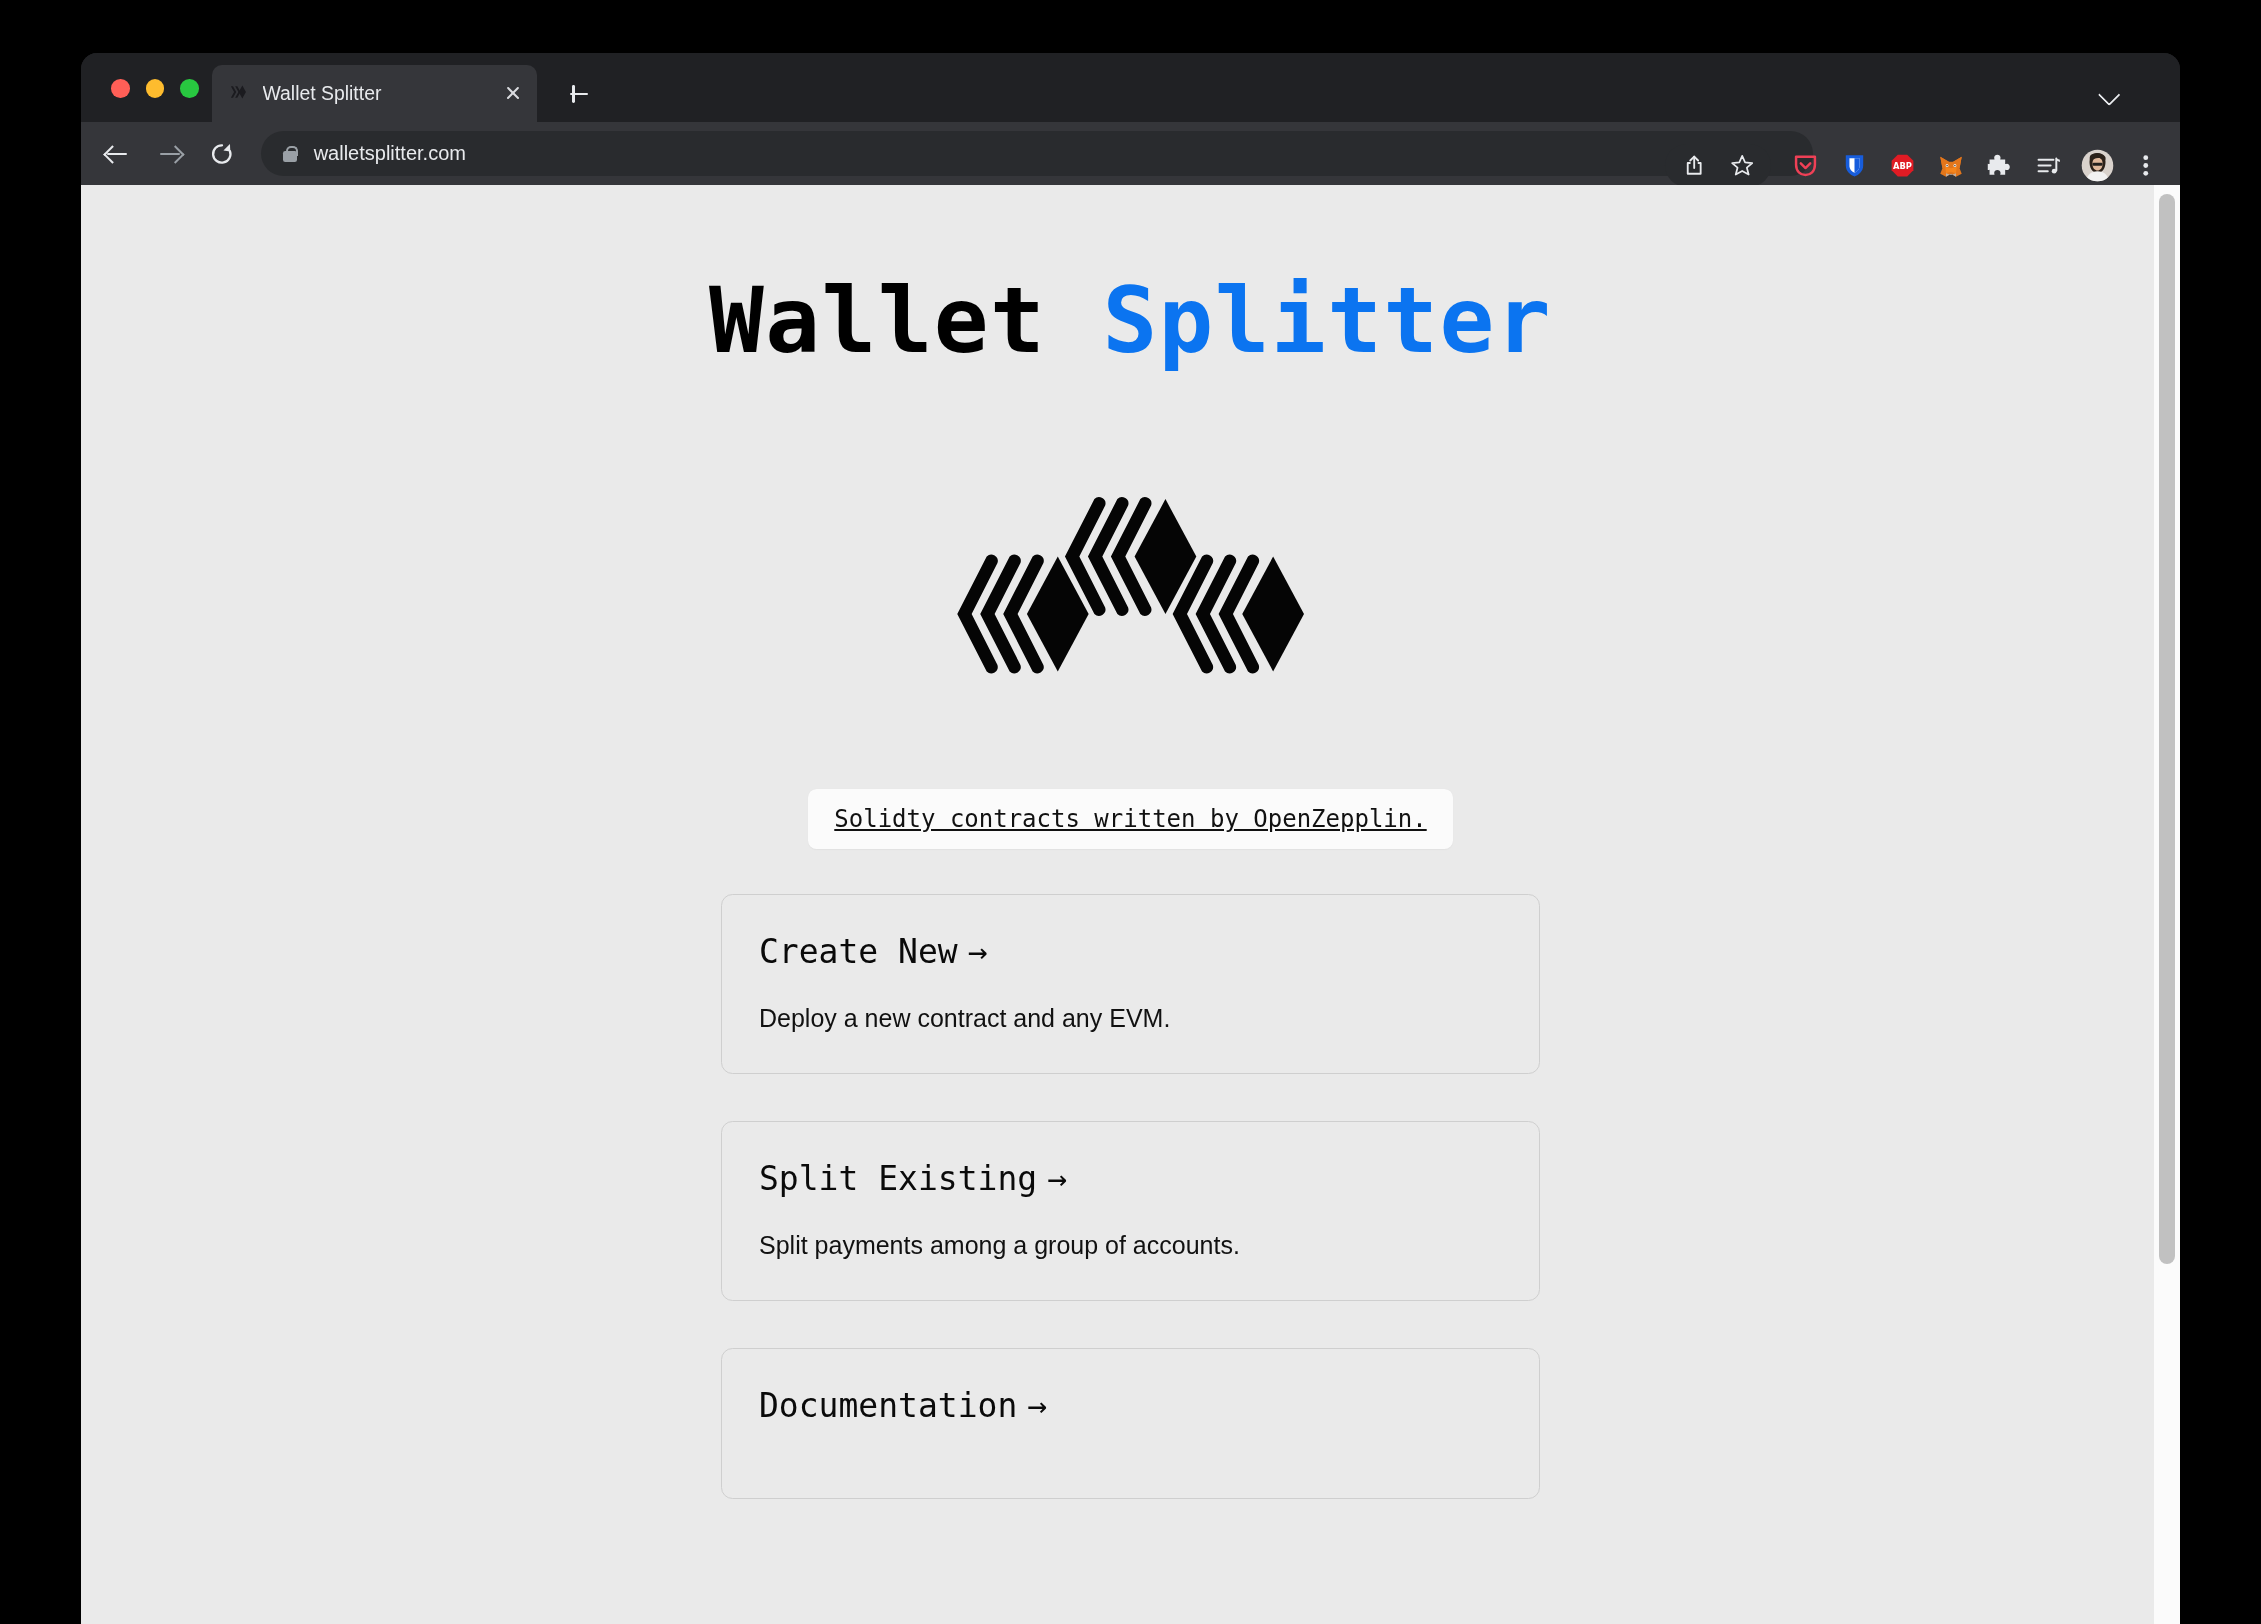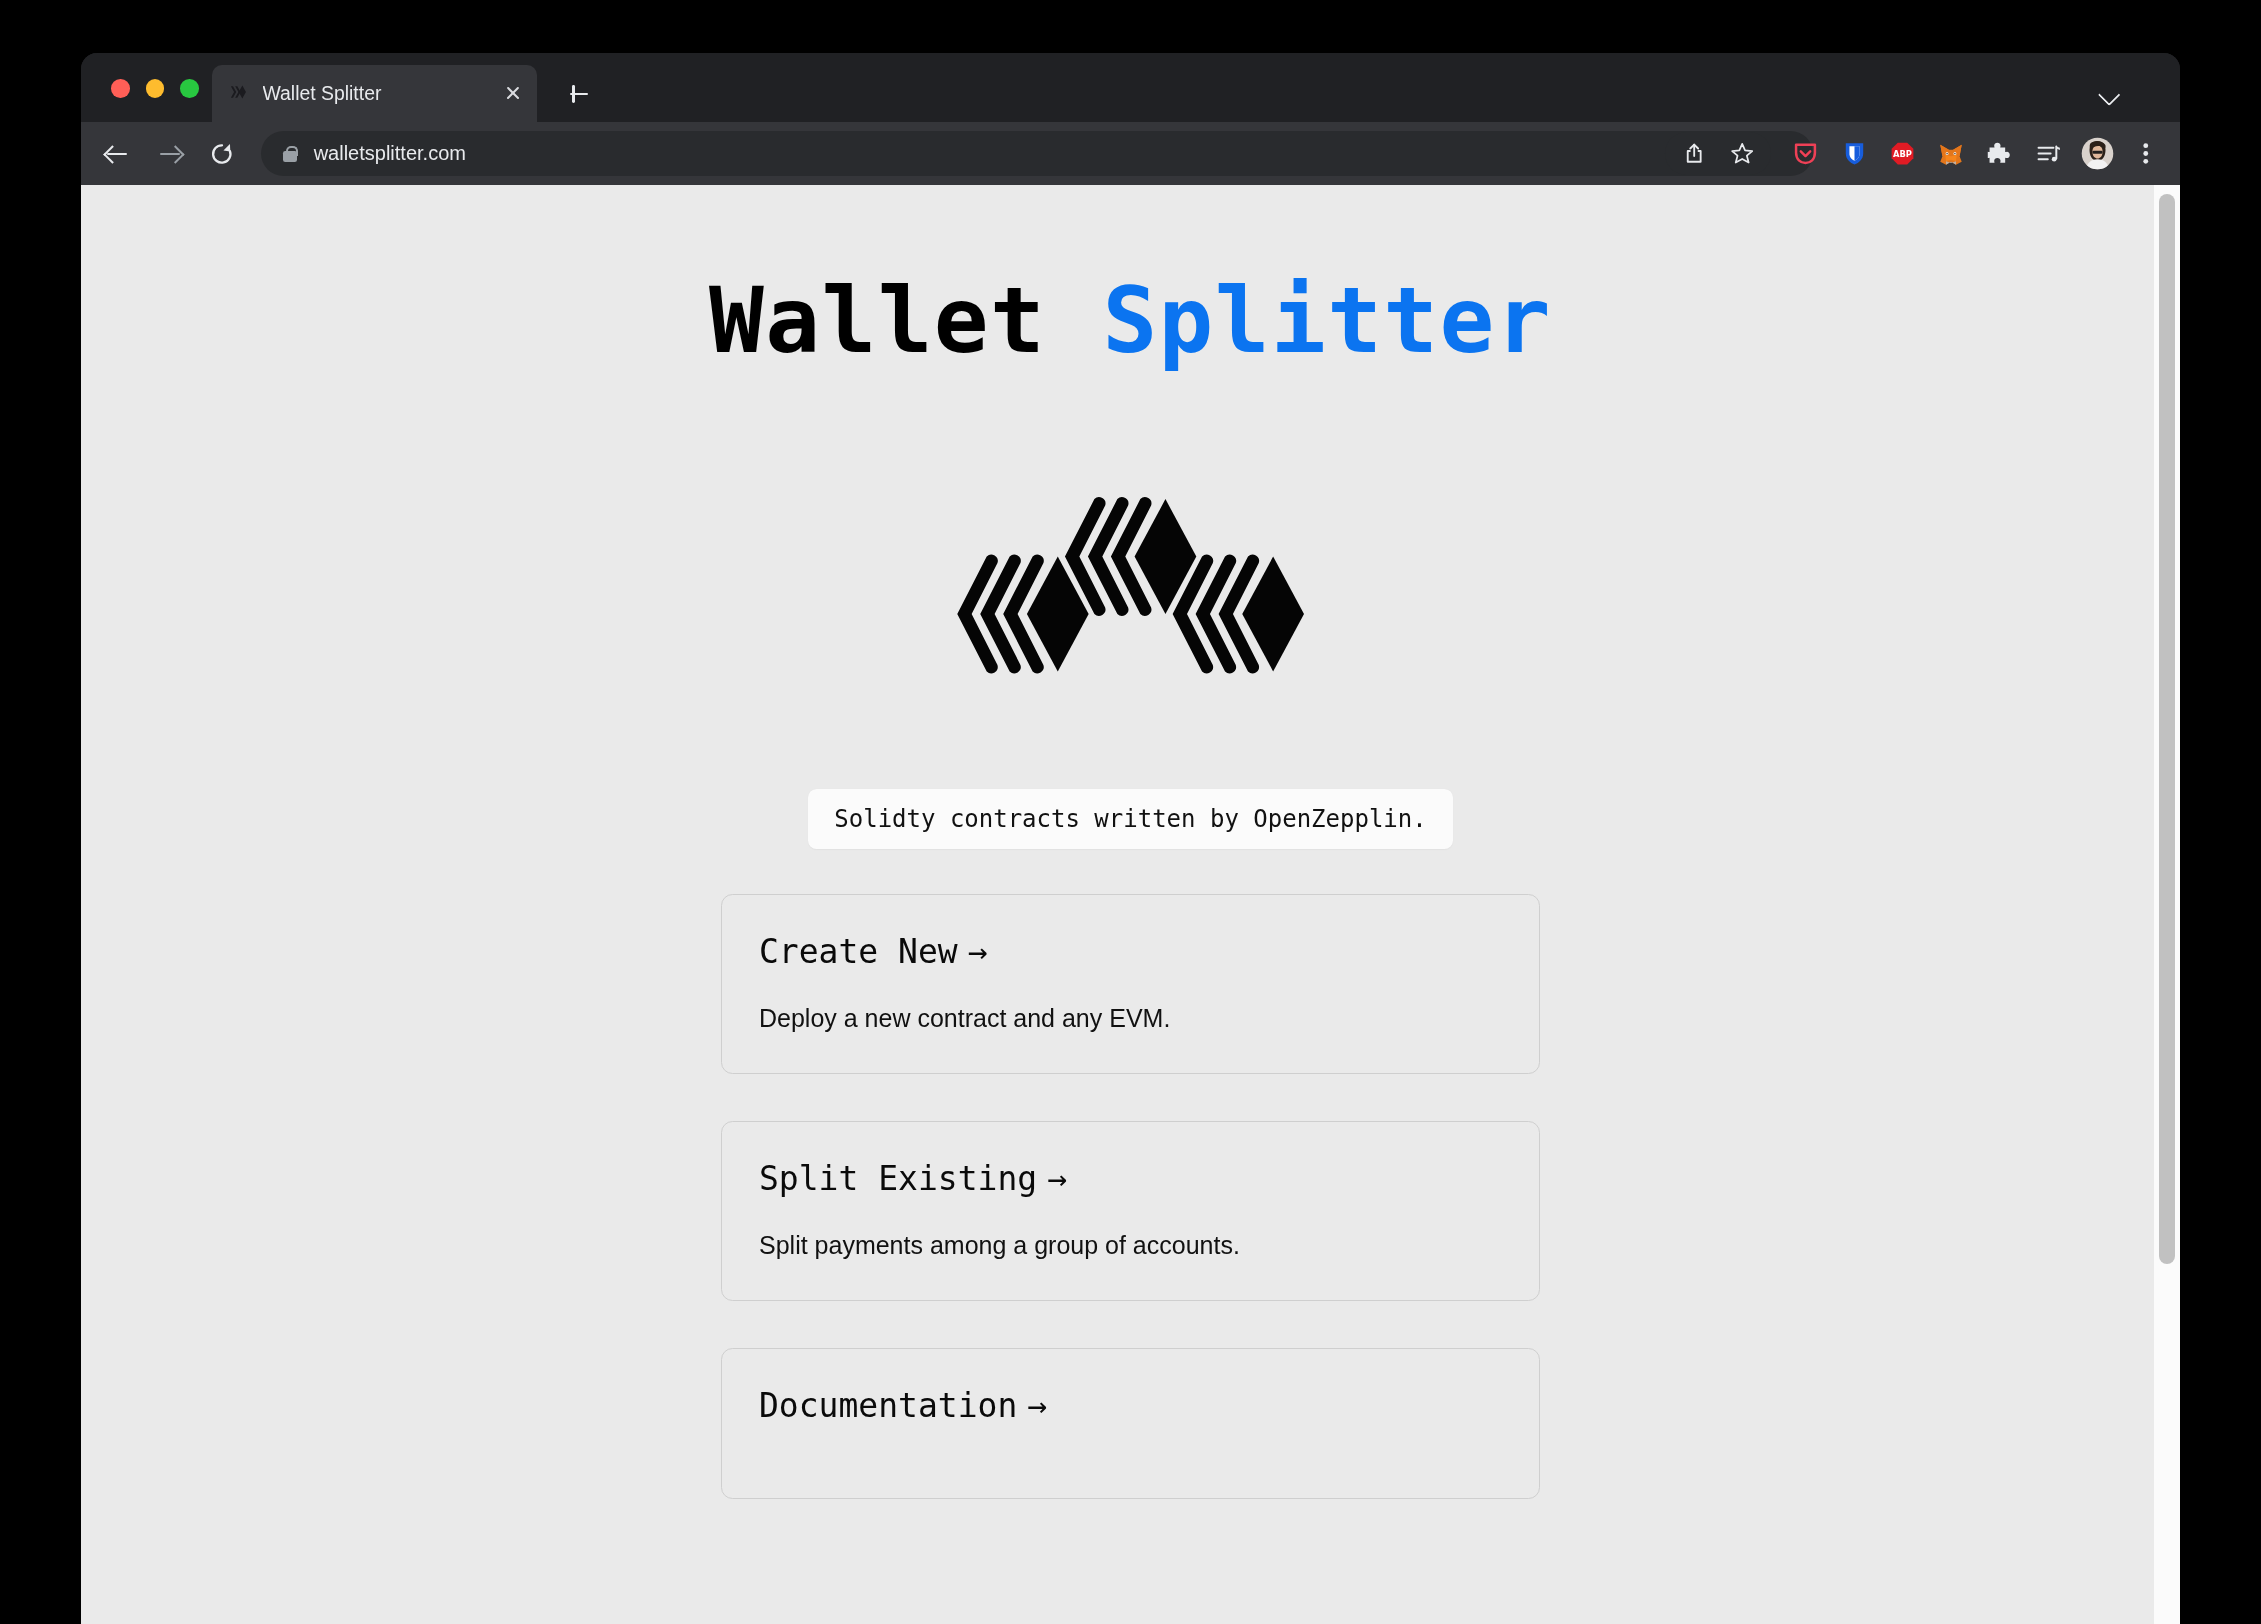--- a/index.html
+++ b/index.html
@@ -149,21 +149,21 @@
     border:2.2px solid #9aa0a6; border-bottom:none;
     border-radius: 5px 5px 0 0;
   }
   #url-text {
     color: #e8eaed; font-size: 20px; margin-left: 14.4px;
     white-space: nowrap;
   }
 
   #toolbar-actions {
     display: flex; align-items: center;
-    position: absolute; right: 10px; top: 0; height: 63px;
+    position: absolute; right: 10px; top: 12px; height: 63px;
   }
   .tb-icon {
     width: 40px; height: 40px;
     margin: 0 4.3px;
     position: relative;
     display: flex; align-items: center; justify-content: center;
   }
   #icon-group-left {
     display:flex; align-items:center;
     background:#292b2e; border-radius:21.5px; height:43px;
@@ -214,21 +214,21 @@
     border-radius: 8.6px;
     padding: 16px 26px;
     margin-top: 40px;
     font-family: "DejaVu Sans Mono", "Liberation Mono", monospace;
     font-size: 24px;
     color: #111111;
     white-space: nowrap;
     box-shadow: 0 0.7px 1.4px rgba(0,0,0,0.04);
   }
   #tagline-badge { margin-top: 42px; }
-  #credits-badge { margin-top: 0; }
+  #credits-badge { margin-top: 0; text-decoration: underline; }
 
   #logo-wrap {
     margin-top: 79px;
     margin-bottom: 80px;
     width: 402px; height: 259px;
   }
   #logo-wrap svg { display:block; width:100%; height:100%; }
 
   #cards {
     margin-top: 45px;

